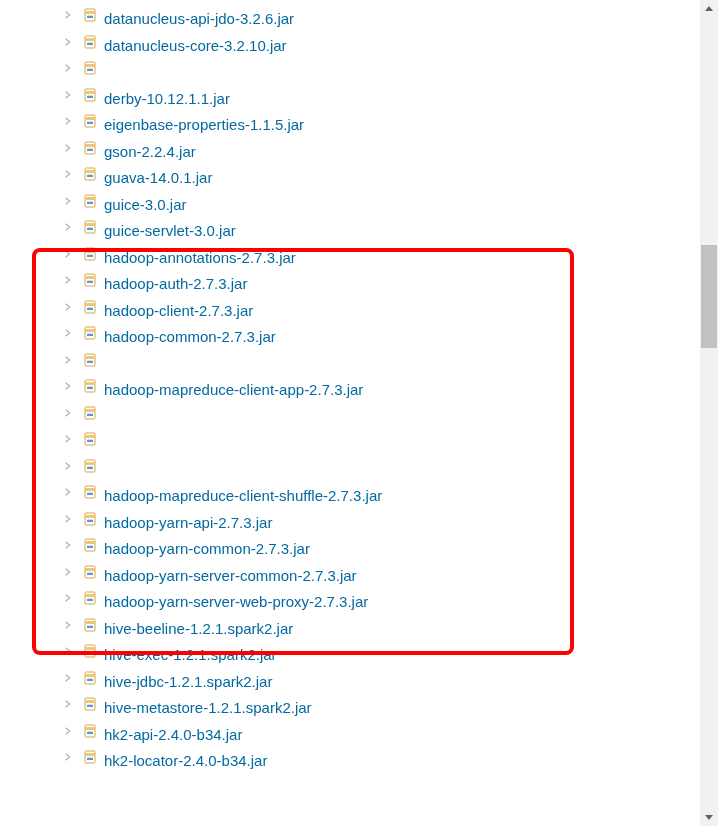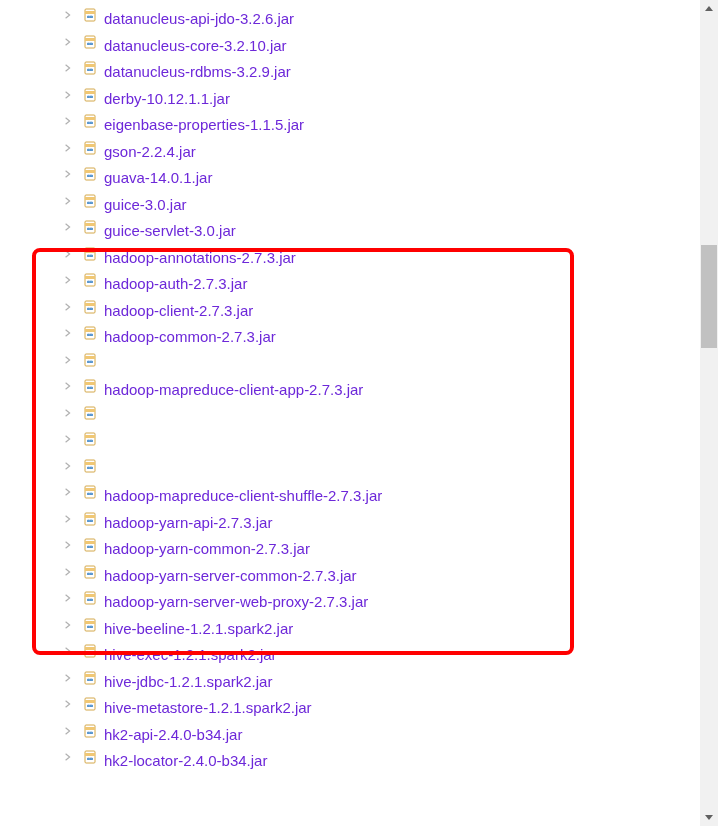--- a/index.html
+++ b/index.html
@@ -50,21 +50,21 @@
       height: 16px;
       margin-right: 6px;
       flex-shrink: 0;
     }
     .jar-icon svg {
       width: 14px;
       height: 14px;
     }
     .item-label {
       font-size: 15px;
-      color: #6d28d9;
+      color: #0369a1;
       white-space: nowrap;
       margin-top: 7px;
     }
     .highlight-box {
       position: absolute;
       border: 4px solid #ff0000;
       border-radius: 8px;
       pointer-events: none;
       z-index: 10;
     }
@@ -150,21 +150,20 @@
           </svg>
         </span>
         <span class="jar-icon">
           <svg viewBox="0 0 14 14">
             <rect x="2" y="1" width="10" height="12" rx="1" fill="#fff" stroke="#d4a84b" stroke-width="1"></rect>
             <rect x="2" y="3" width="10" height="3" fill="#f0c774"></rect>
             <rect x="4" y="8" width="6" height="2" fill="#6ba4d8"></rect>
             <text x="7" y="10" font-size="3" fill="#4080c0" text-anchor="middle">010</text>
           </svg>
         </span>
-        <span class="item-label">datanucleus-rdbms-3.2.9.jar</span>
       </div>
       <div class="tree-item">
         <span class="expand-arrow">
           <svg viewBox="0 0 10 10">
             <path d="M2 1 L7 5 L2 9" fill="none" stroke="#b0b0b0" stroke-width="1.5"></path>
           </svg>
         </span>
         <span class="jar-icon">
           <svg viewBox="0 0 14 14">
             <rect x="2" y="1" width="10" height="12" rx="1" fill="#fff" stroke="#d4a84b" stroke-width="1"></rect>

